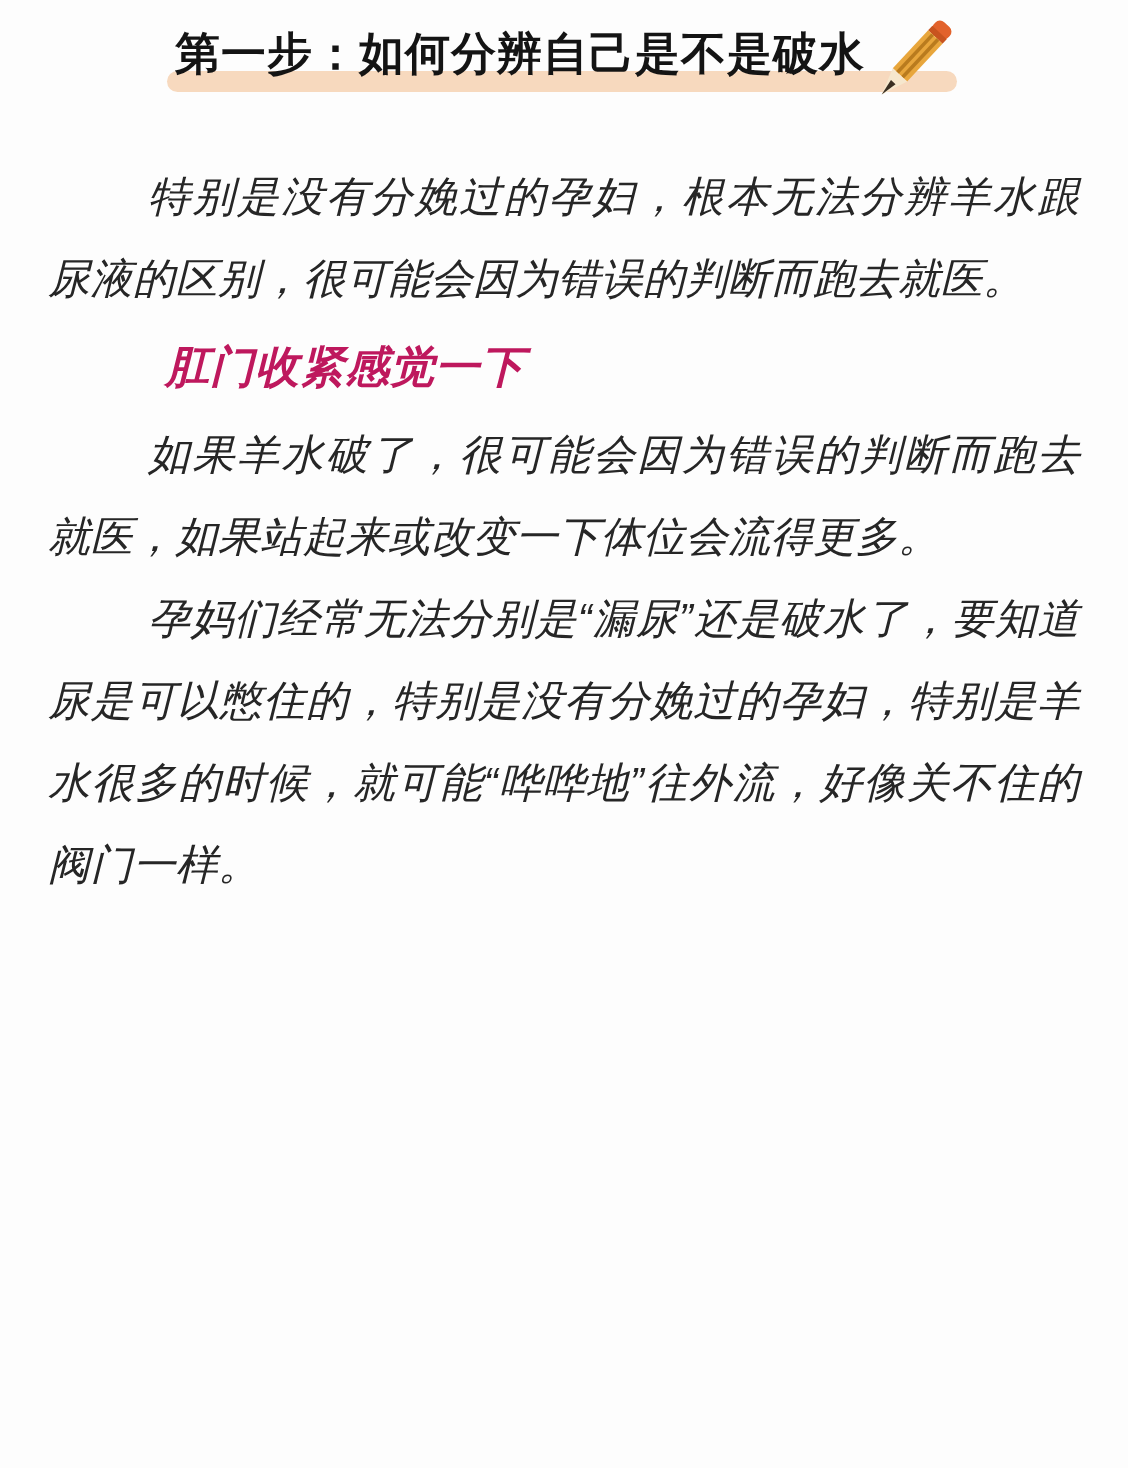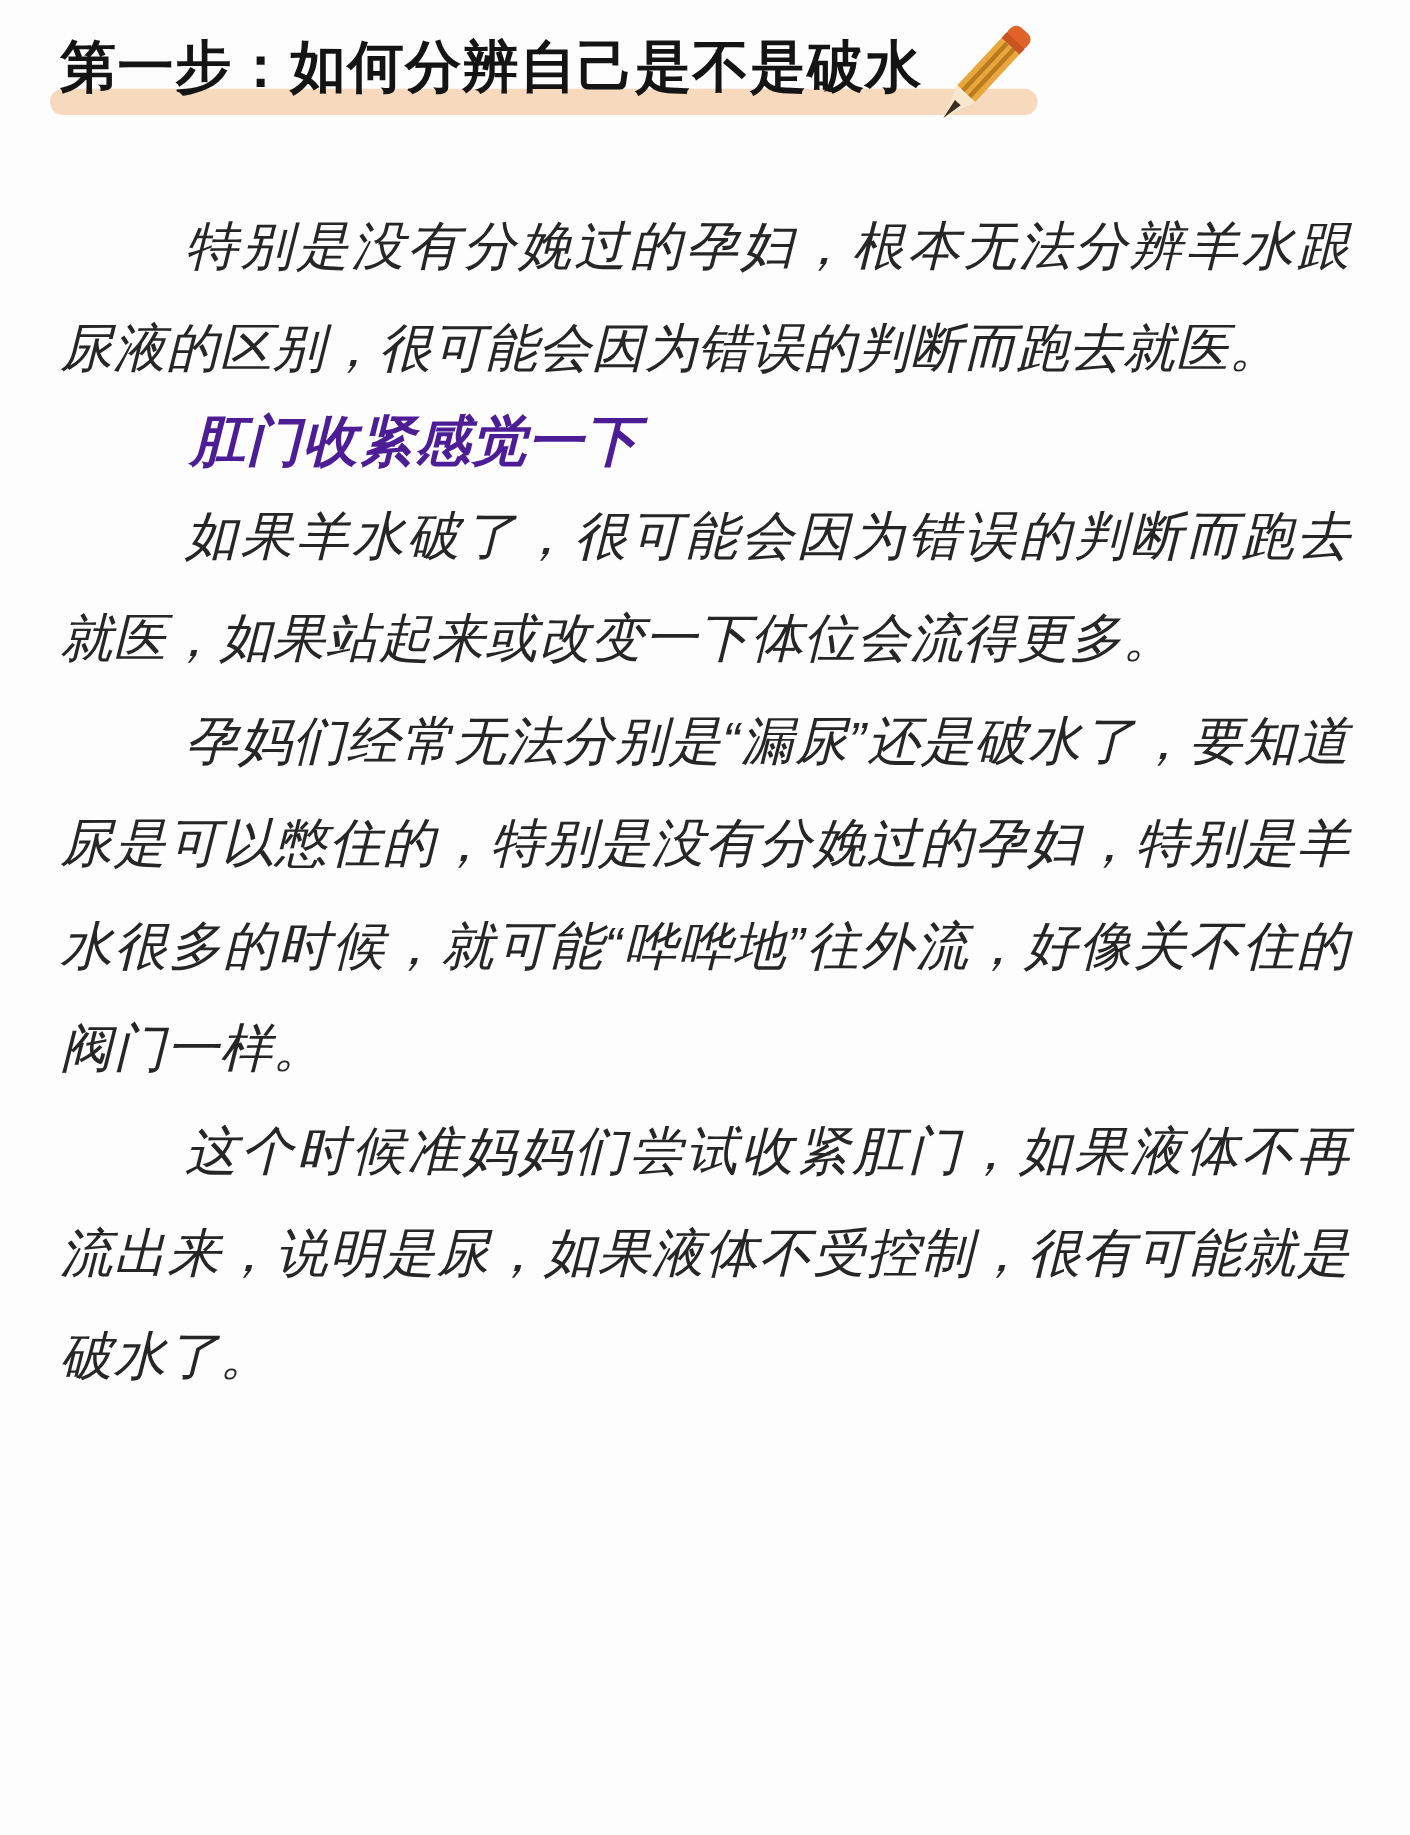--- a/index.html
+++ b/index.html
@@ -14,21 +14,21 @@
     overflow: hidden;
   }
   .page {
     box-sizing: border-box;
     width: 1128px;
     height: 1468px;
     padding: 22px 48px 0 48px;
   }
   
   .title-row {
-    text-align: left;
+    text-align: center;
   }
   .title-inner {
     position: relative;
     display: inline-block;
     height: 64px;
     padding-right: 88px; 
   }
   .title-text {
     position: relative;
     z-index: 1;
@@ -75,25 +75,25 @@
   .para {
     margin: 0;
     font-size: 42px;
     line-height: 82px;
     color: #262626;
     text-indent: 100px;
     text-align: justify;
     letter-spacing: 0.5px;
   }
   .subhead {
-    margin: 4px;
+    margin: 17px;
     font-size: 44px;
     line-height: 60px;
     font-weight: 800;
-    color: #4c1d95;
+    color: #be185d;
     text-indent: 100px;
     letter-spacing: 1px;
   }
 </style>
 </head>
 <body>
 
 <div class="page">
 
   <div class="title-row">
@@ -112,16 +112,15 @@
         </svg>
       </span>
     </span>
   </div>
 
   <div class="content">
     <p class="para">特别是没有分娩过的孕妇，根本无法分辨羊水跟尿液的区别，很可能会因为错误的判断而跑去就医。</p>
     <h2 class="subhead">肛门收紧感觉一下</h2>
     <p class="para">如果羊水破了，很可能会因为错误的判断而跑去就医，如果站起来或改变一下体位会流得更多。</p>
     <p class="para">孕妈们经常无法分别是“漏尿”还是破水了，要知道尿是可以憋住的，特别是没有分娩过的孕妇，特别是羊水很多的时候，就可能“哗哗地”往外流，好像关不住的阀门一样。</p>
-    <p class="para">这个时候准妈妈们尝试收紧肛门，如果液体不再流出来，说明是尿，如果液体不受控制，很有可能就是破水了。</p>
   </div>
 
 </div>
 
 </body></html>

